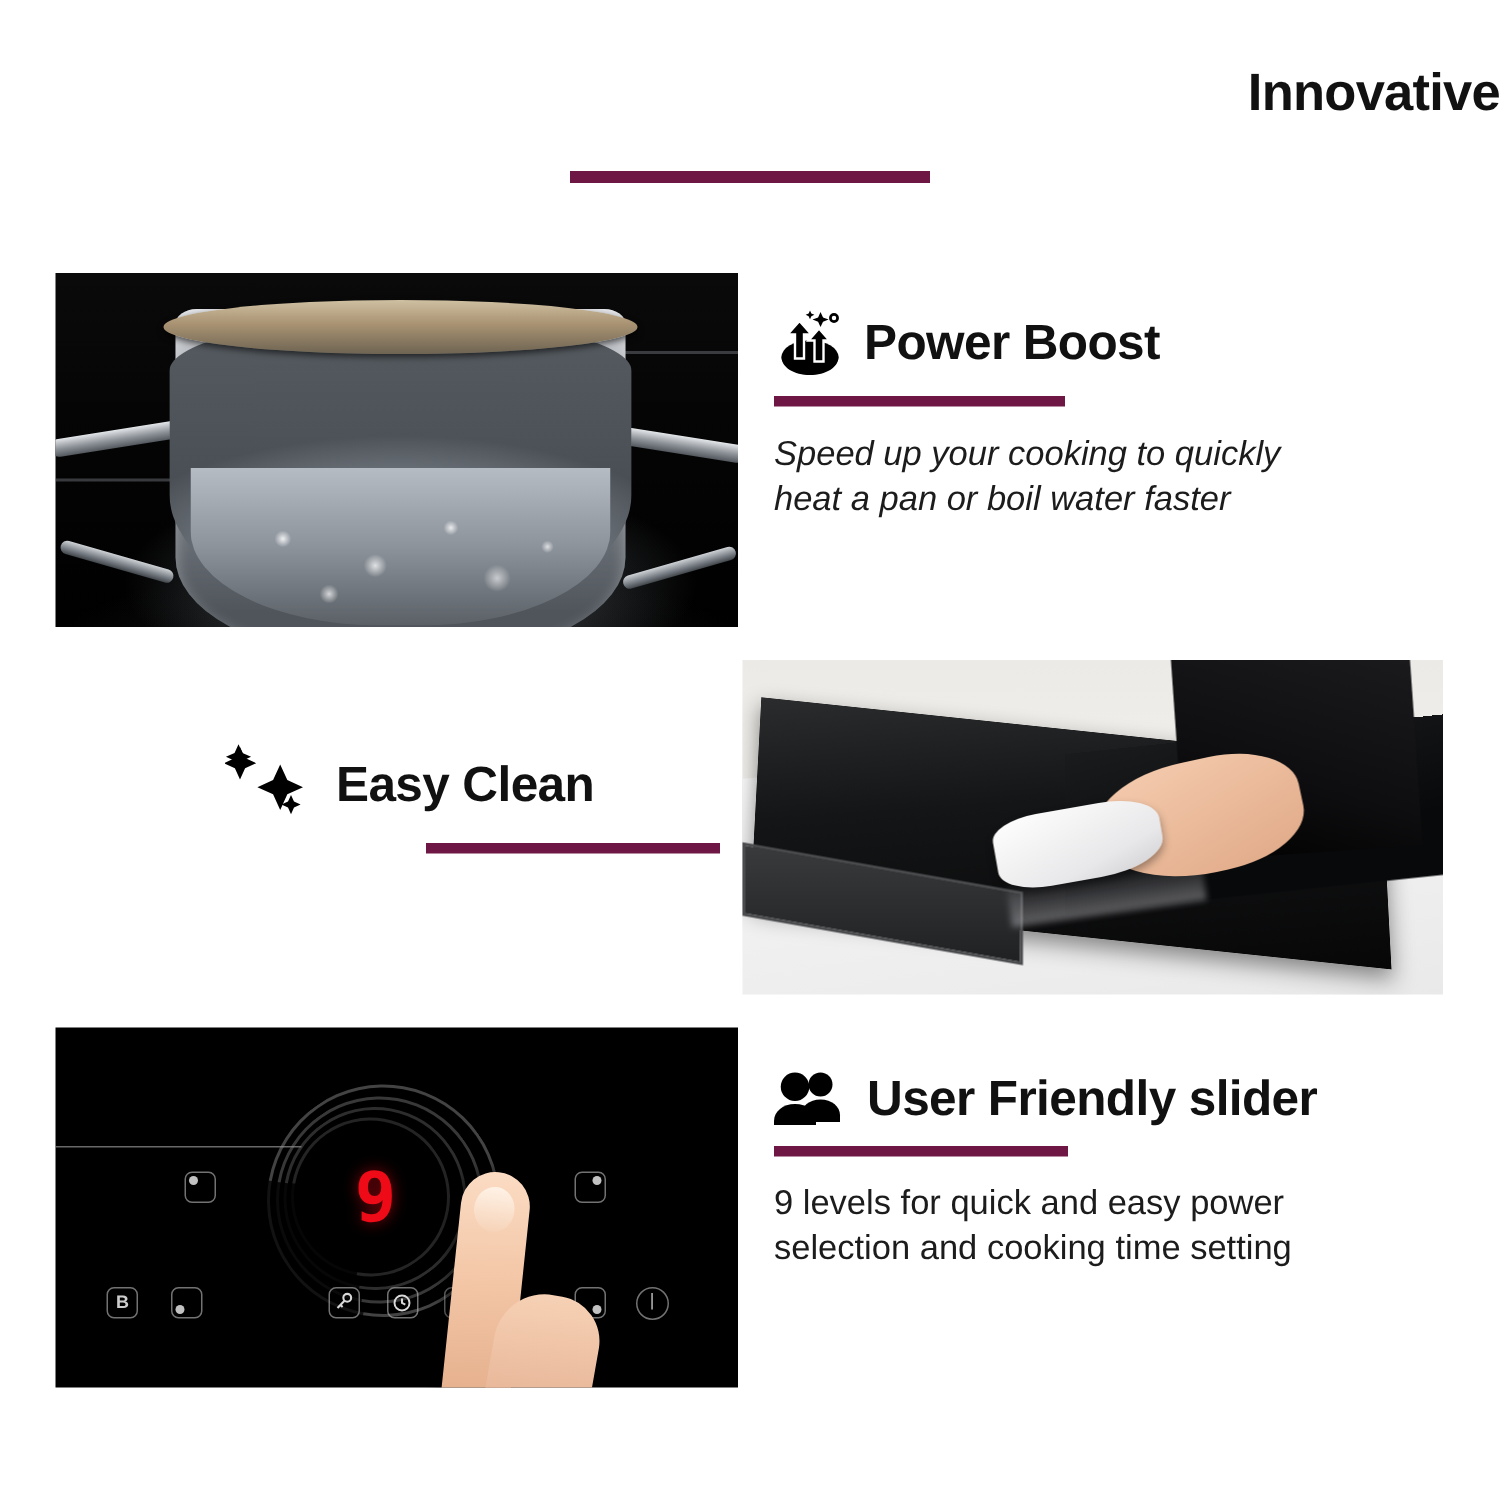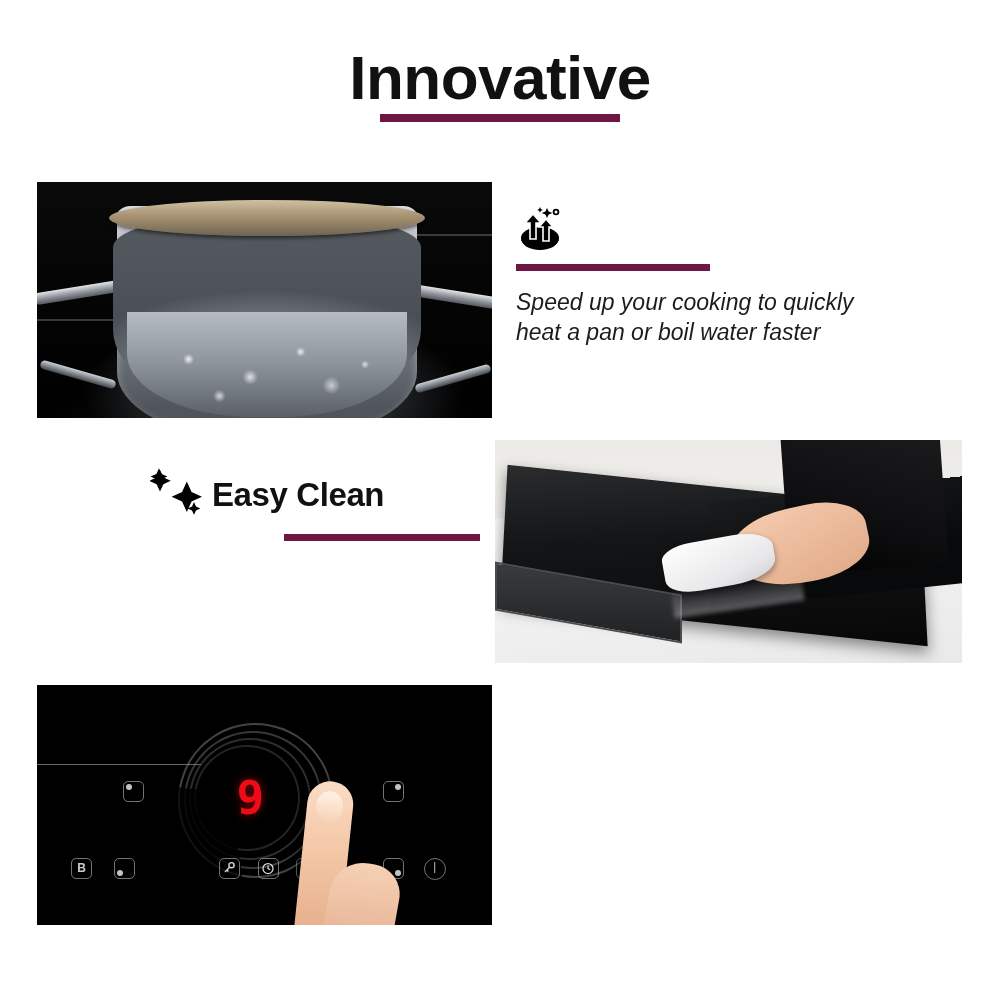--- a/index.html
+++ b/index.html
@@ -7,22 +7,22 @@
     width: 1000px; height: 1000px;
     background: #ffffff;
     font-family: "Liberation Sans", sans-serif;
     overflow: hidden;
   }
   .page { position: relative; width: 1000px; height: 1000px; background: #fff; }
 
   
   .page-title {
     position: absolute; left: 0; top: 42px; width: 1000px;
-    text-align: center;
-    font-size: 62px; font-weight: 800; letter-spacing: -0.5px;
+    text-align: right;
+    font-size: 35px; font-weight: 800; letter-spacing: -0.5px;
     color: #111111;
     line-height: 1.15;
   }
   .title-rule {
     position: absolute; left: 380px; top: 114px;
     width: 240px; height: 8px; background: #6E1745;
   }
 
   
   .photo { position: absolute; overflow: hidden; }
@@ -201,21 +201,21 @@
   }
   .icon-svg { display: block; }
 
   
   .f-boost { left: 516px; top: 205px; width: 430px; }
   .f-boost .feat-rule { width: 194px; margin-top: 13px; }
   .f-boost .feat-body { margin-top: 16px; width: 370px; font-style: italic; }
 
   
   .f-clean { left: 150px; top: 468px; width: 330px; text-align: right; }
-  .f-clean .feat-head { justify-content: flex-start; gap: 0; }
+  .f-clean .feat-head { justify-content: flex-start; gap: 12px; margin-top: 28px; }
   .f-clean .feat-rule { width: 196px; margin-top: 12px; margin-left: auto; }
   .f-clean .feat-body { margin-top: 14px; text-align: right; }
 
   
   .f-user { left: 516px; top: 712px; width: 450px; }
   .f-user .feat-rule { width: 196px; margin-top: 12px; }
   .f-user .feat-body { margin-top: 15px; width: 420px; }
 </style>
 </head>
 <body>
@@ -245,20 +245,21 @@
         <svg class="icon-svg" width="48" height="46" viewBox="0 0 48 46" fill="#000">
           <ellipse cx="24" cy="33" rx="19" ry="11"></ellipse>
           <path d="M5 31c0 7 8.5 12 19 12s19-5 19-12v2c0 7-8.5 12-19 12S5 40 5 33z"></path>
           <path d="M14 34 L14 18 L9 18 L17 9 L25 18 L20 18 L20 34 Z" fill="#000" stroke="#fff" stroke-width="1.6"></path>
           <path d="M27 36 L27 22 L23 22 L30 14 L37 22 L33 22 L33 36 Z" fill="#000" stroke="#fff" stroke-width="1.6"></path>
           <path d="M31 3 l1.7 3.6 L36.4 8 l-3.7 1.5 L31 13 l-1.6-3.5 L25.7 8 l3.7-1.4 Z"></path>
           <circle cx="40" cy="7" r="2.4" fill="none" stroke="#000" stroke-width="1.8"></circle>
           <path d="M24 2 l.9 2 2 .9 -2 .9 -.9 2 -.9-2 -2-.9 2-.9 Z"></path>
         </svg>
       </span>
+      <span class="feat-title">Power Boost</span>
     </div>
     <div class="feat-rule"></div>
     <div class="feat-body">Speed up your cooking to quickly heat a pan or boil water faster</div>
   </div>
 
   <div class="photo photo-wipe">
     <div class="wipe-wall"></div>
     <div class="counter"></div>
     <div class="hob-glass"></div>
     <div class="hob-glass2"></div>
@@ -323,14 +324,29 @@
     </div>
     <div class="ctl" style="left:76%; top:72%;">
       <span class="dot" style="right:2px; bottom:2px;"></span>
     </div>
     <div class="ctl-round" style="left:85%; top:72%;"></div>
 
     <div class="finger"></div>
     <div class="knuckle"></div>
   </div>
 
+  <div class="feature f-user">
+    <div class="feat-head">
+      <span>
+        <svg class="icon-svg" width="50" height="40" viewBox="0 0 50 40" fill="#000">
+          <circle cx="31" cy="11" r="8"></circle>
+          <path d="M31 21c-7.5 0-13 4.6-13 10.5V36h26v-4.5C44 25.6 38.5 21 31 21z"></path>
+          <circle cx="14" cy="12.5" r="9.5" fill="#000"></circle>
+          <path d="M14 24c-8 0-14 5-14 11.3V38h28v-2.7C28 29 22 24 14 24z"></path>
+        </svg>
+      </span>
+      <span class="feat-title">User Friendly slider</span>
+    </div>
+    <div class="feat-rule"></div>
+    <div class="feat-body">9 levels for quick and easy power selection and cooking time setting</div>
+  </div>
 
 </div>
 
 </body></html>

